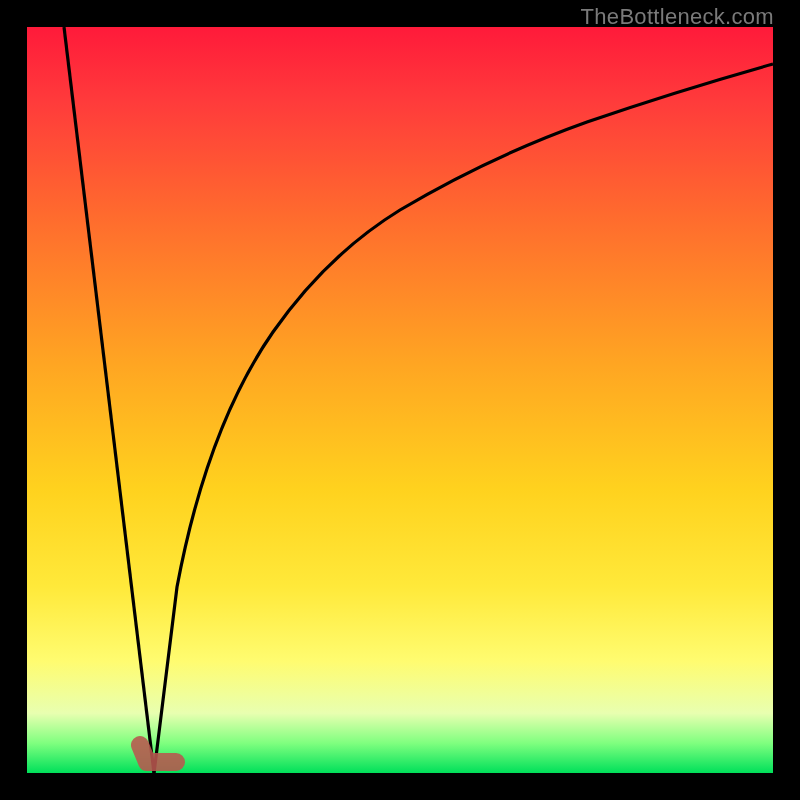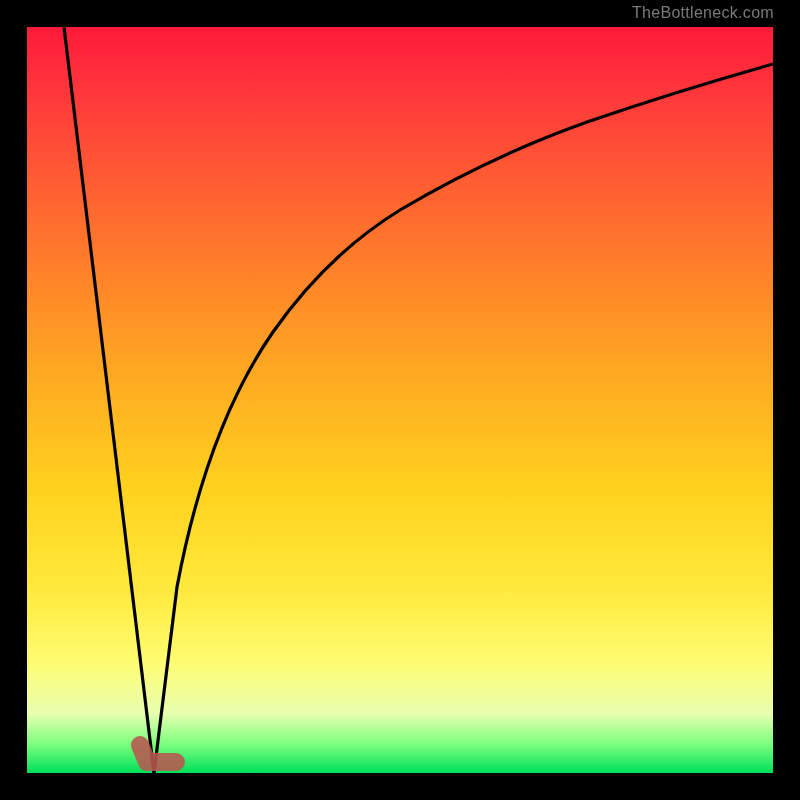--- a/index.html
+++ b/index.html
@@ -38,21 +38,21 @@
     top: 0;
     width: 746px;
     height: 746px;
     overflow: visible;
   }
   .watermark {
     position: absolute;
     top: 4px;
     right: 26px;
     color: #7a7a7a;
-    font-size: 16px;
+    font-size: 22px;
     letter-spacing: 0.3px;
     font-weight: 500;
   }
   
   .marker {
     stroke: #b8574f;
     stroke-width: 18;
     stroke-linecap: round;
     stroke-linejoin: round;
     fill: none;

